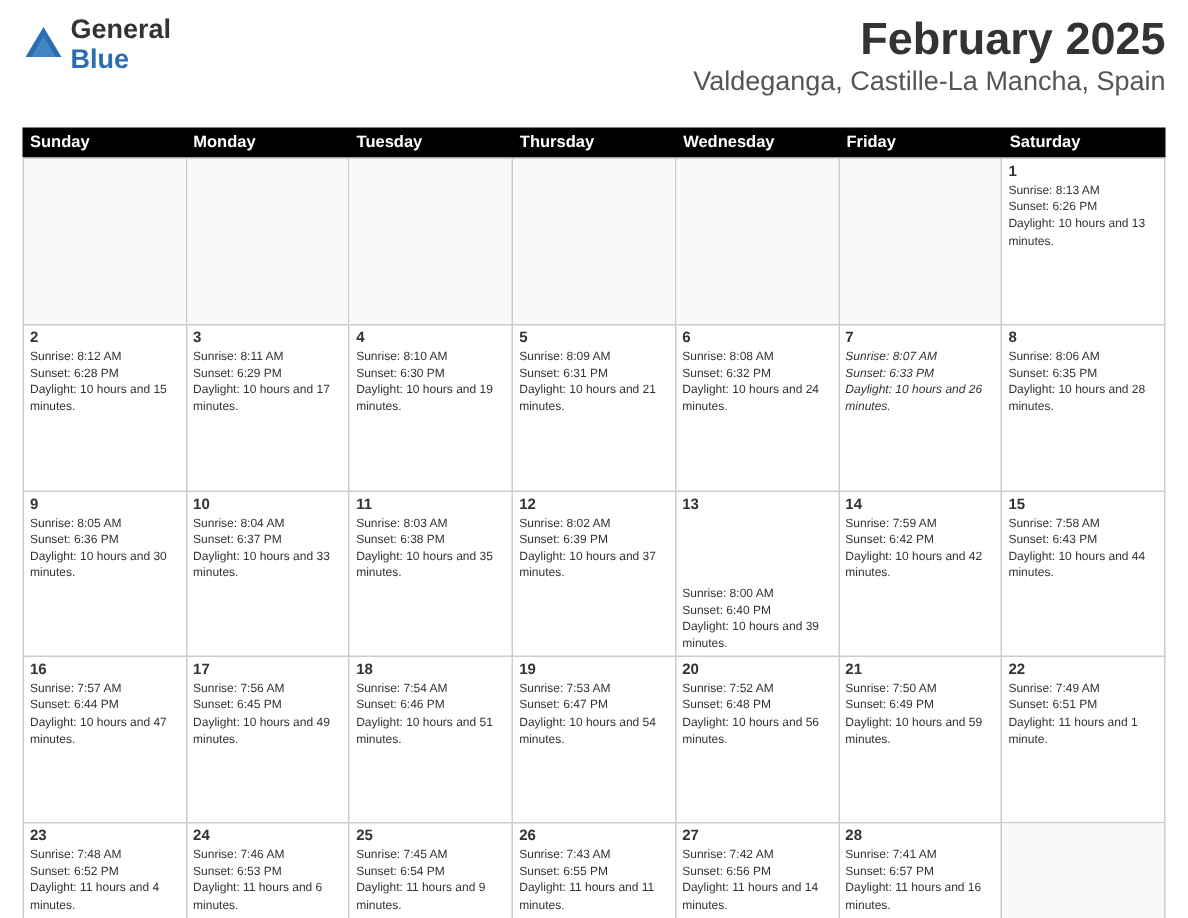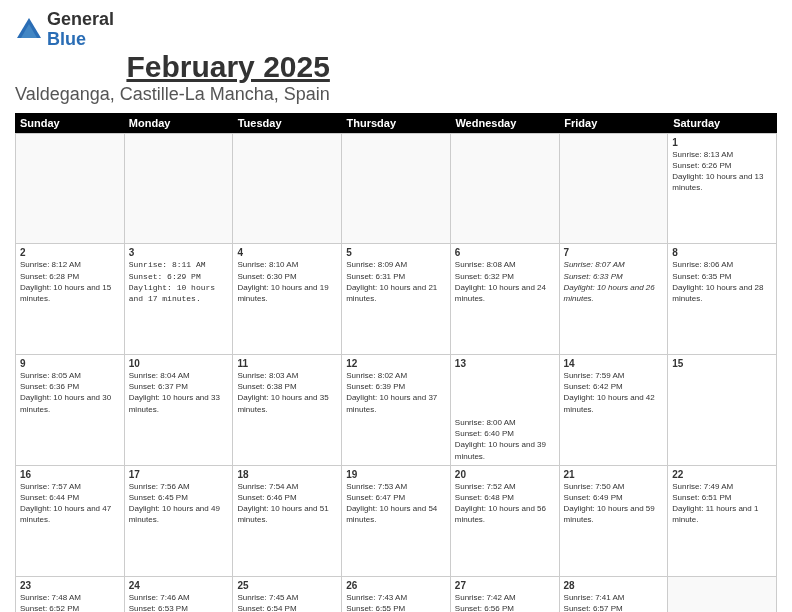--- a/index.html
+++ b/index.html
@@ -14,22 +14,21 @@
       width: 792px;
       height: 612px;
       padding: 10px 15px;
       display: flex;
       flex-direction: column;
     }
     .header {
       display: flex;
       justify-content: space-between;
       align-items: flex-start;
-      margin-bottom: 8px;
-      flex-direction: column;
+      margin-bottom: 20px;
     }
     .logo {
       display: flex;
       align-items: center;
     }
     .logo-text {
       display: flex;
       flex-direction: column;
       line-height: 1.1;
     }
@@ -48,21 +47,20 @@
       height: 28px;
       margin-right: 4px;
     }
     .title-block {
       text-align: right;
     }
     .month-title {
       font-size: 30px;
       font-weight: bold;
       color: #333;
-      text-decoration: underline;
     }
     .location {
       font-size: 18px;
       color: #555;
     }
     .calendar {
       flex: 1;
       display: flex;
       flex-direction: column;
     }
@@ -161,21 +159,21 @@
         </div>
         <div class="cal-row">
           <div class="cal-cell">
             <span class="day-num">2</span>
             <div class="day-info" style="white-space: pre-line;">Sunrise: 8:12 AM
 Sunset: 6:28 PM
 Daylight: 10 hours and 15 minutes.</div>
           </div>
           <div class="cal-cell">
             <span class="day-num">3</span>
-            <div class="day-info" style="white-space: pre-line; font-family: Liberation Mono, monospace;">Sunrise: 8:11 AM
+            <div class="day-info" style="white-space: pre-line;">Sunrise: 8:11 AM
 Sunset: 6:29 PM
 Daylight: 10 hours and 17 minutes.</div>
           </div>
           <div class="cal-cell">
             <span class="day-num">4</span>
             <div class="day-info" style="white-space: pre-line;">Sunrise: 8:10 AM
 Sunset: 6:30 PM
 Daylight: 10 hours and 19 minutes.</div>
           </div>
           <div class="cal-cell">
@@ -235,20 +233,23 @@
 Daylight: 10 hours and 39 minutes.</div>
           </div>
           <div class="cal-cell">
             <span class="day-num">14</span>
             <div class="day-info" style="white-space: pre-line;">Sunrise: 7:59 AM
 Sunset: 6:42 PM
 Daylight: 10 hours and 42 minutes.</div>
           </div>
           <div class="cal-cell">
             <span class="day-num">15</span>
+            <div class="day-info" style="white-space: pre-line;">Sunrise: 7:58 AM
+Sunset: 6:43 PM
+Daylight: 10 hours and 44 minutes.</div>
           </div>
         </div>
         <div class="cal-row">
           <div class="cal-cell">
             <span class="day-num">16</span>
             <div class="day-info" style="white-space: pre-line;">Sunrise: 7:57 AM
 Sunset: 6:44 PM
 Daylight: 10 hours and 47 minutes.</div>
           </div>
           <div class="cal-cell">

